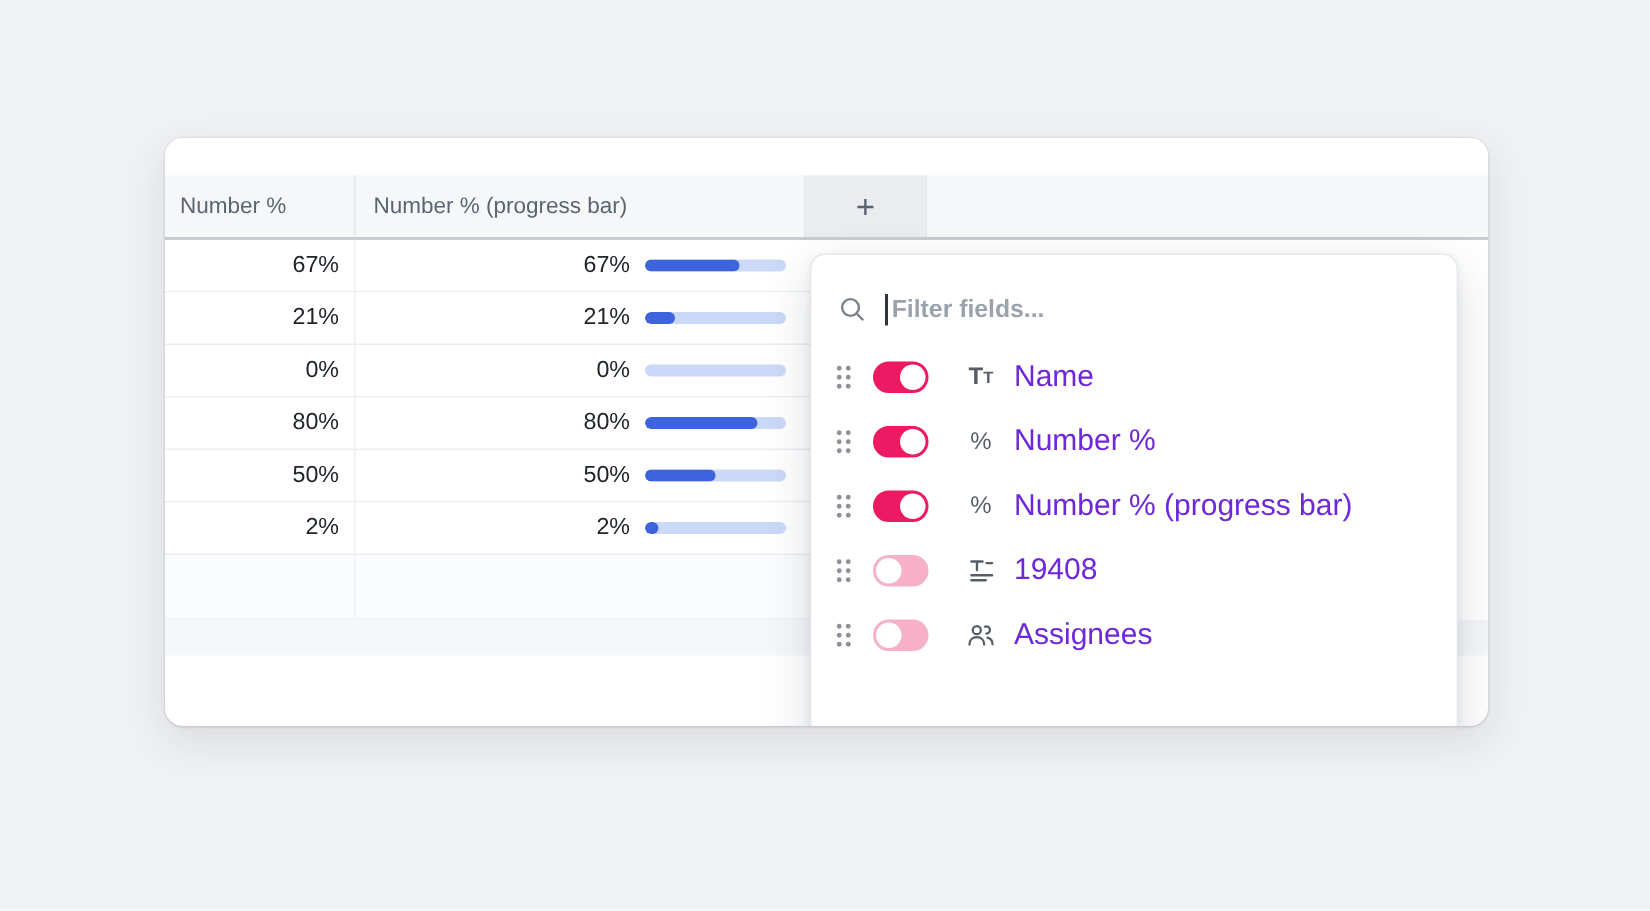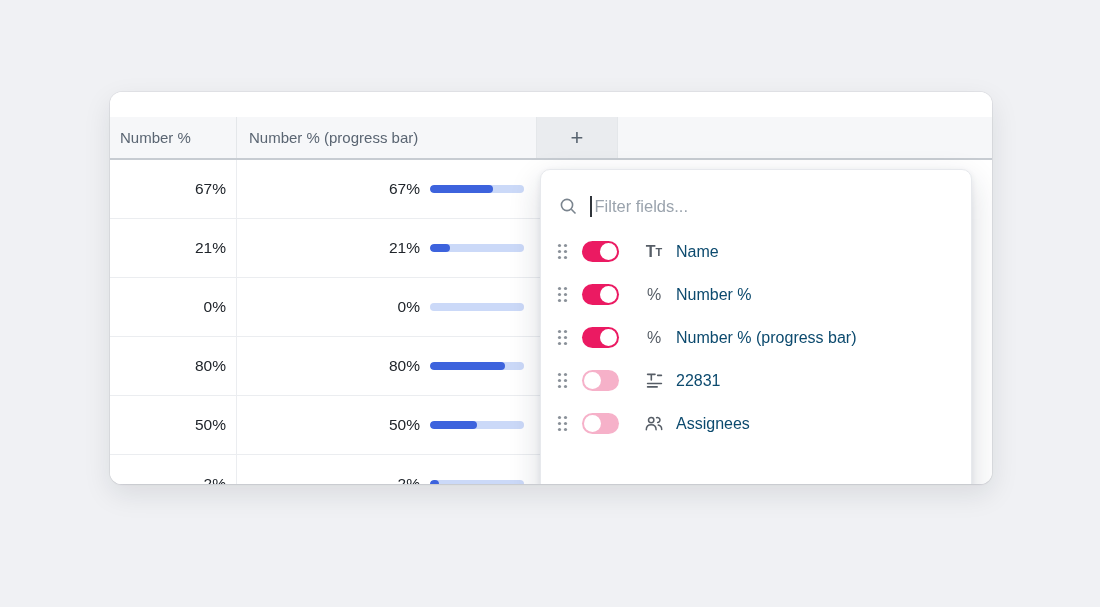--- a/index.html
+++ b/index.html
@@ -17,53 +17,53 @@
   }
   .topbar { height:25px; background:#fff; }
   .thead { display:flex; height:43px; background:#F6F7F9; border-bottom:2px solid #C7CCD2; }
   .hcell { display:flex; align-items:center; color:#5A6572; font-size:15px; }
   .h-col1 { width:127px; padding-left:10px; border-right:1px solid #E4E7EA; }
   .h-col2 { width:300px; padding-left:12px; border-right:1px solid #E4E7EA; }
   .h-add  { width:81px; justify-content:center; background:#EAECEF; border-right:1px solid #E4E7EA;
             font-size:22px; font-weight:300; color:#596470; cursor:pointer; }
   .h-rest { flex:1; }
   .tbody { background:#fff; }
-  .trow { display:flex; height:59px; width:537px; border-bottom:1px solid #EBEDF0; background:#fff; }
+  .trow { display:flex; height:35px; width:537px; border-bottom:1px solid #EBEDF0; background:#fff; }
   .c1 { width:127px; border-right:1px solid #EBEDF0; display:flex; align-items:center;
         justify-content:flex-end; padding-right:10px; font-size:15.5px; color:#20252B; }
   .c2 { width:300px; display:flex; align-items:center; justify-content:flex-end;
         padding-right:13px; font-size:15.5px; color:#20252B; }
   .bar { width:94px; height:8px; border-radius:4px; margin-left:10px; position:relative; overflow:hidden; }
   .bar-fill { position:absolute; left:0; top:0; bottom:0; border-radius:4px; }
   .trow-empty { display:flex; height:43px; width:537px; border-bottom:1px solid #EEF0F3; background:#FBFCFD; }
   .ec1 { width:127px; border-right:1px solid #EEF0F3; }
   .tfoot { height:24px; background:#F6F7F9; }
 
   .panel {
     position:absolute; left:430px; top:77px; width:432px; height:340px;
     background:#fff; border:1px solid #E7E9ED; border-radius:10px;
     box-shadow:0 12px 32px rgba(25,35,60,.16), 0 2px 6px rgba(25,35,60,.08);
     padding-top:16px;
   }
   .search-row { display:flex; align-items:center; height:40px; padding:0 18px; margin-bottom:4px; cursor:text; }
   .search-icon { display:flex; margin-right:12px; }
   .caret { width:1.5px; height:21px; background:#30353B; margin-right:3px; }
-  .placeholder { font-size:16.5px; color:#9AA3AD; }
+  .placeholder { font-size:16.5px; color:#9AA3AD;font-weight:bold; }
   .field-row { display:flex; align-items:center; height:43px; padding:0 16px; cursor:pointer; }
   .handle { width:11px; height:17px; margin-right:14px; flex:none; }
   .toggle { width:37px; height:21px; border-radius:12px; position:relative; margin-right:22px; flex:none; cursor:pointer; }
   .knob { width:17px; height:17px; border-radius:50%; background:#fff; position:absolute; top:2px; }
   .toggle.on  .knob { right:2px; }
   .toggle.off .knob { left:2px; }
   .f-icon { width:26px; margin-right:9px; display:flex; align-items:center; justify-content:center;
             color:#565D66; flex:none; }
   .f-icon .tt-big { font-size:16px; font-weight:600; }
   .f-icon .tt-small { font-size:11px; font-weight:600; }
   .f-icon .pct { font-size:16px; font-weight:500; }
-  .f-label { font-size:16px; color:#0c4a6e; }
+  .f-label { font-size:20px; color:#6d28d9; }
 </style>
 </head>
 <body>
 
 <div class="window">
   <div class="topbar"></div>
 
   <div class="thead">
     <div class="hcell h-col1">
       <span>Number %</span>
@@ -242,21 +242,21 @@
       </svg>
     </span>
     <span class="toggle off" style="background: rgb(246, 177, 201);">
       <span class="knob"></span>
     </span>
     <span class="f-icon">
             <svg width="17" height="17" viewBox="0 0 16 16" fill="none" stroke="#565D66" stroke-width="1.5" stroke-linecap="round">
               <path d="M1.5 2.2 H8.5 M5 2.2 V7.5 M11 3.2 H14.5 M1.5 10.8 H14.5 M1.5 14 H10.5"></path>
             </svg>
           </span>
-    <span class="f-label">22831</span>
+    <span class="f-label">19408</span>
   </div>
 
 
   <div class="field-row">
     <span class="handle">
       <svg width="11" height="17" viewBox="0 0 11 17" fill="#8A9199">
         <circle cx="2.5" cy="2.5" r="1.6"></circle>
               <circle cx="8.5" cy="2.5" r="1.6"></circle>
         <circle cx="2.5" cy="8.5" r="1.6"></circle>
               <circle cx="8.5" cy="8.5" r="1.6"></circle>

